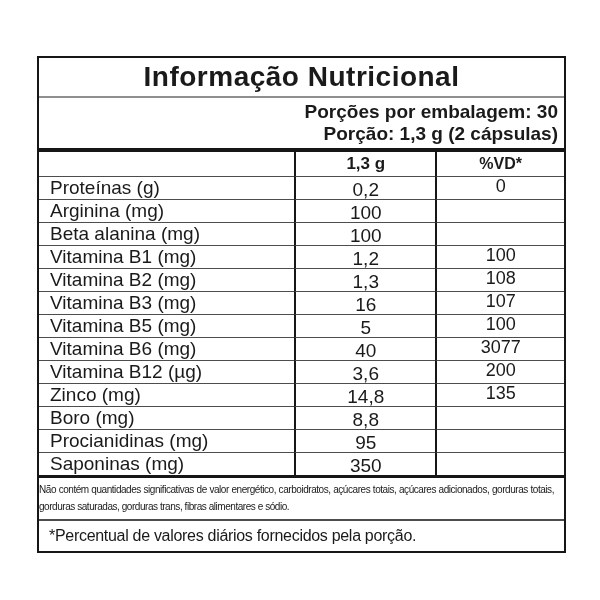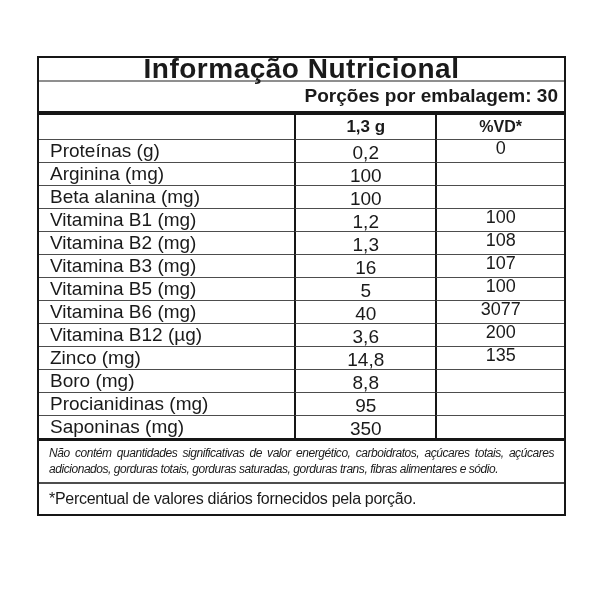--- a/index.html
+++ b/index.html
@@ -17,21 +17,21 @@
     color:var(--text-color);
     overflow:hidden;
   }
   .label-box{
     position:absolute;left:37px;top:56px;width:529px;
     border:2px solid var(--border-color);
     background:var(--bg-color);
   }
   
   .title-bar{
-    height:22px;display:flex;align-items:center;justify-content:center;
+    height:38px;display:flex;align-items:center;justify-content:center;
   }
   .title-bar .title{
     font-size:28px;font-weight:bold;letter-spacing:.5px;white-space:nowrap;
   }
   .divider-gray{border-top:2px solid var(--gray-line);}
   
   .serving{padding:3px 6px 4px 11px;}
   .serving .line{
     font-size:19px;font-weight:bold;line-height:21.5px;white-space:nowrap;text-align:right;
   }
@@ -50,43 +50,43 @@
   .amount-cell,.vd-cell{
     justify-content:center;border-left:2px solid var(--border-color);
   }
   .th.amount-cell{font-size:17px;}
   .th.vd-cell{font-size:16px;}
   .data-cell{border-top:1.5px solid var(--thin-line);}
   .amount-cell .val{position:relative;top:2px;}
   .vd-cell .val{position:relative;top:-2px;font-size:18px;}
   
   .note{
-    padding:4px 10px 4px 10px;
-    font-size:12px;line-height:16.5px;letter-spacing:-0.45px;
+    padding:4px 10px 4px 0;
+    font-size:10px;line-height:16.5px;letter-spacing:-0.45px;
     text-align:justify;
-    font-style:italic;
   }
   .footnote{
     padding:6px 10px 6px 10px;
     font-size:16px;letter-spacing:-0.3px;white-space:nowrap;
   }
 </style>
 </head>
 <body>
 
 <div class="label-box">
 
   <div class="title-bar">
     <span class="title">Informação Nutricional</span>
   </div>
 
   <div class="divider-gray"></div>
 
   <div class="serving">
     <div class="line">Porções por embalagem: 30</div>
+    <div class="line">Porção: 1,3 g (2 cápsulas)</div>
   </div>
 
   <div class="divider-thick"></div>
 
   <div class="nutri-table">
     <div class="cell th label-cell"></div>
     <div class="cell th amount-cell">1,3 g</div>
     <div class="cell th vd-cell">%VD*</div>
 
   <div class="cell label-cell data-cell">Proteínas (g)</div>

